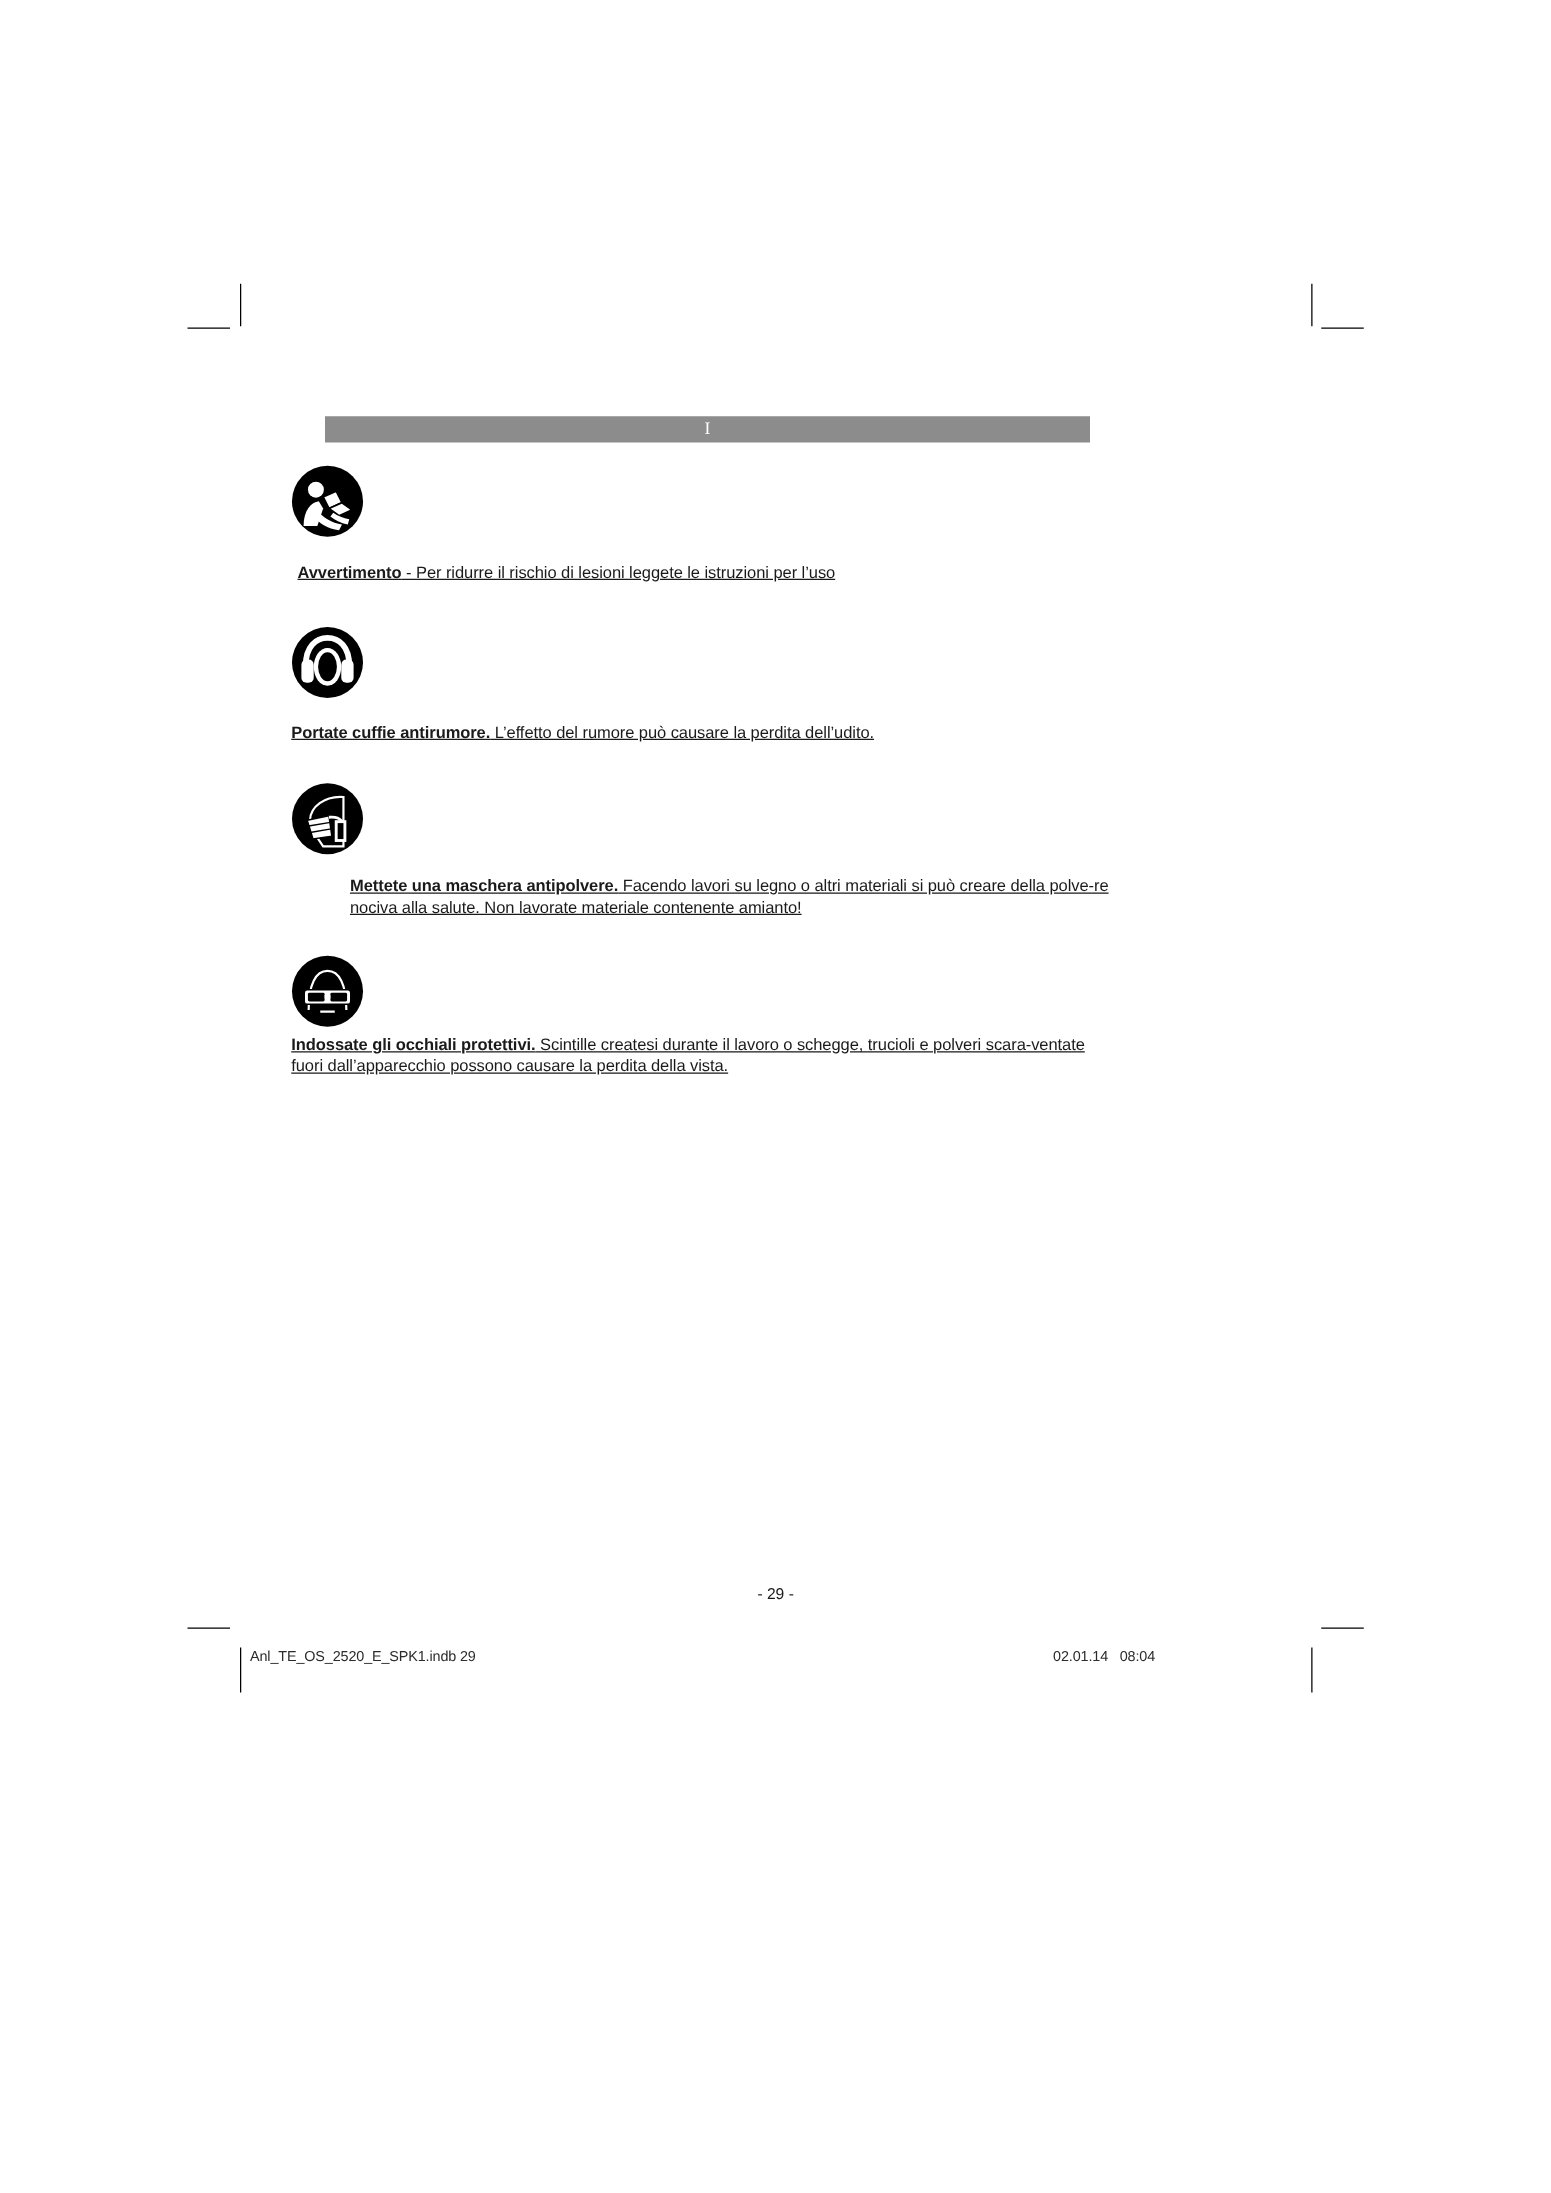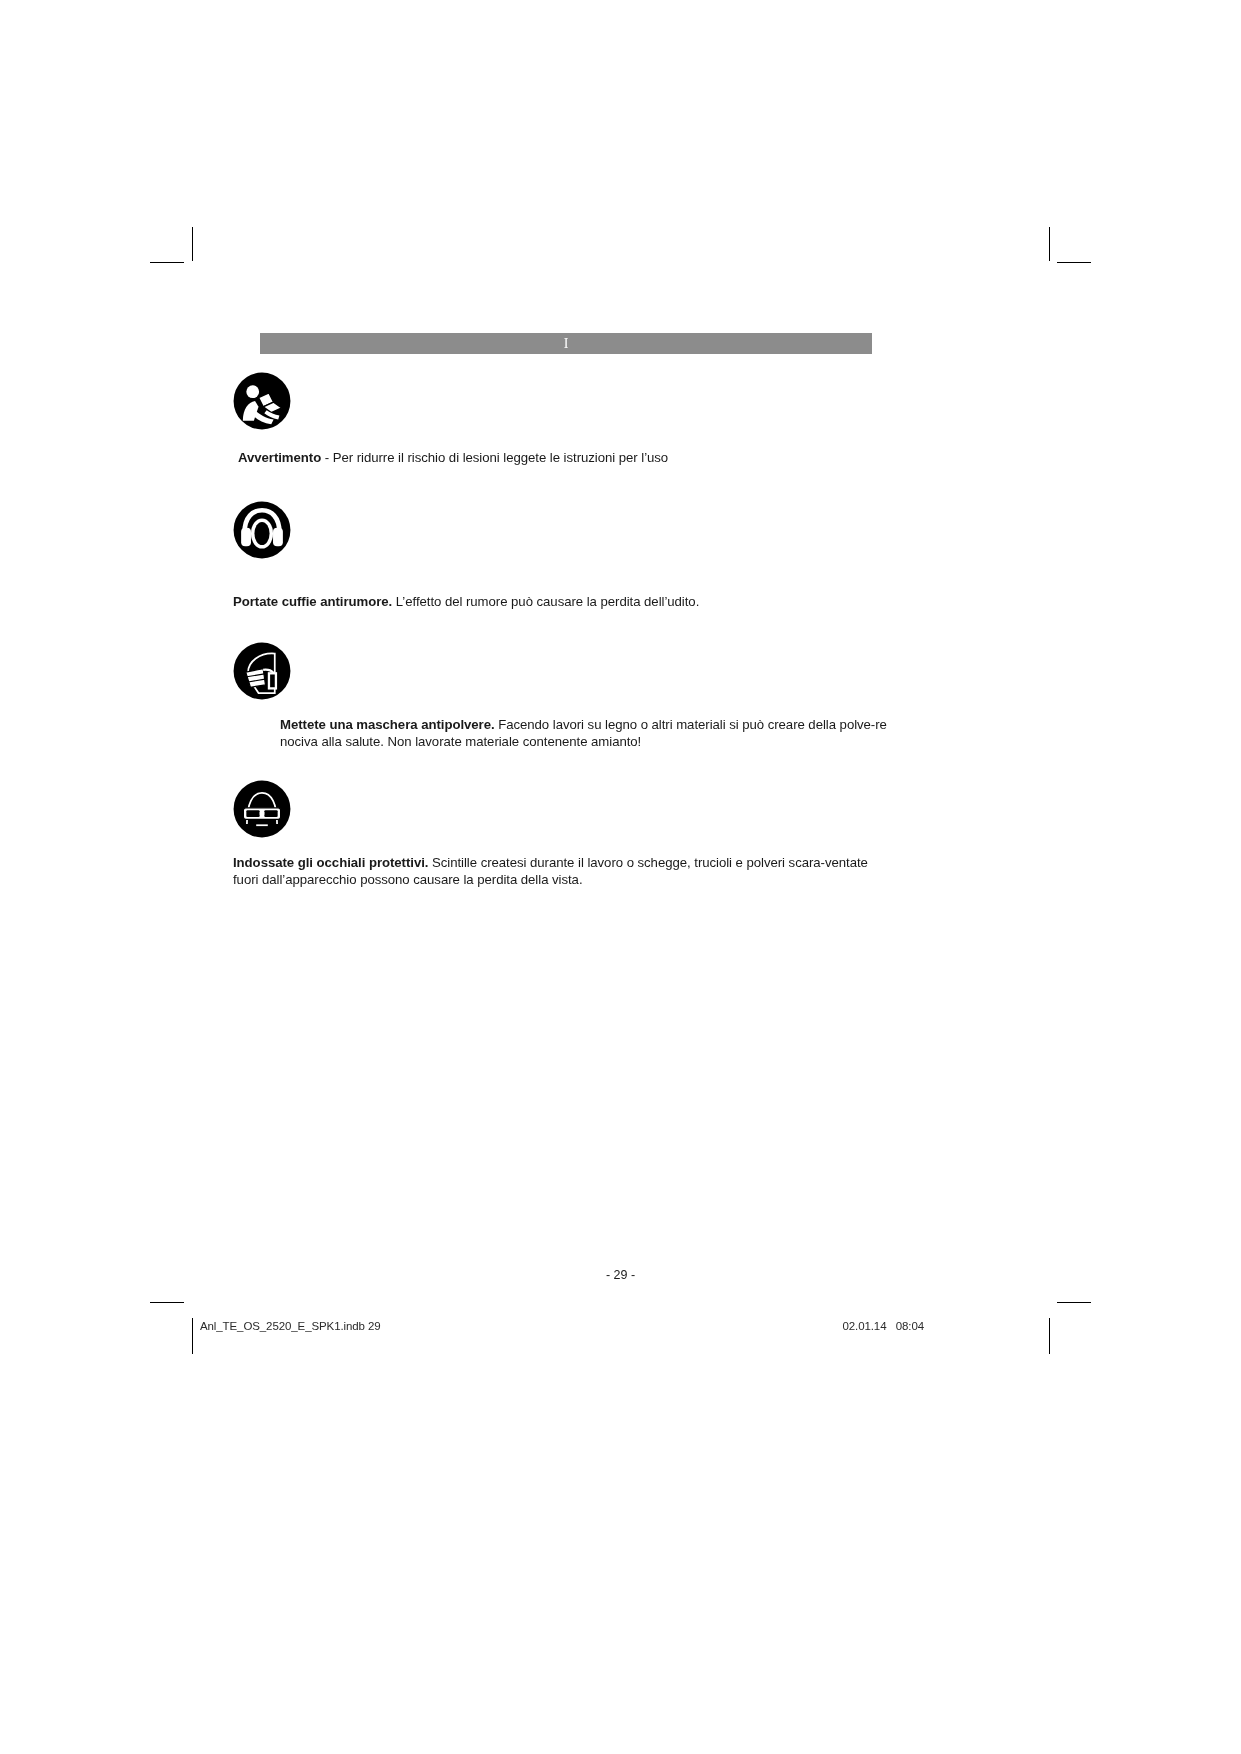--- a/index.html
+++ b/index.html
@@ -62,20 +62,21 @@
     font-family: "Liberation Serif", serif;
     letter-spacing: 0;
   }
 
   
   .notes {
     position: absolute;
     left: 233px;
     top: 372px;
     width: 640px;
+    text-decoration: underline;
   }
   .note {
     position: relative;
   }
   .note-icon {
     display: block;
     width: 58px;
     height: 58px;
   }
   .note-text {
@@ -86,27 +87,27 @@
   }
   .note-text b {
     font-weight: bold;
   }
 
   
   .note-1 .note-icon { margin-top: 0px; }
   .note-1 .note-text { margin-top: 20px; margin-left: 5px; }
 
   .note-2 .note-icon { margin-top: 34px; }
-  .note-2 .note-text { margin-top: 35px; }
+  .note-2 .note-text { margin-top: 19px; }
 
   .note-3 .note-icon { margin-top: 32px; }
   .note-3 .note-text { margin-top: 17px; width: 638px; margin-left: 47px; }
 
   .note-4 .note-icon { margin-top: 30px; }
-  .note-4 .note-text { margin-top: 17px; width: 636px; }
+  .note-4 .note-text { margin-top: 6px; width: 636px; }
 
   
   .page-number {
     position: absolute;
     left: 0;
     top: 1268px;
     width: 1241px;
     text-align: center;
     font-size: 12.5px;
     color: #1a1a1a;

